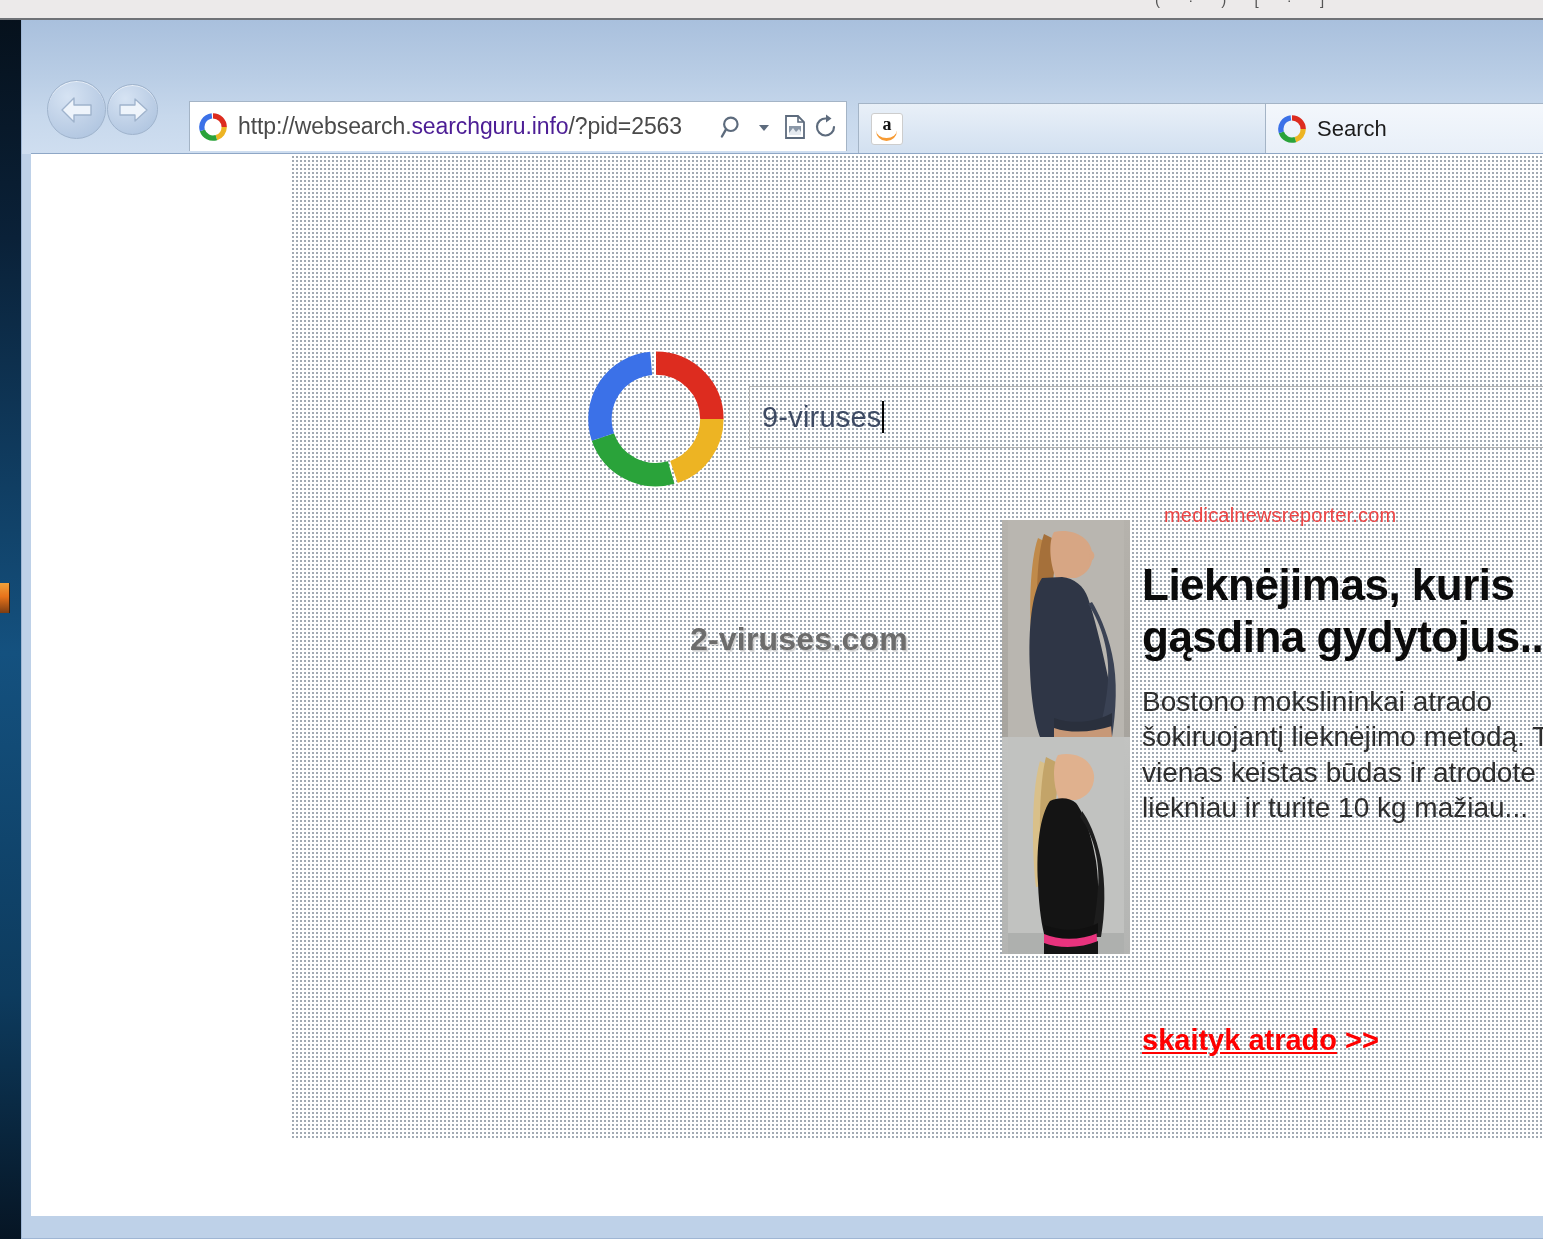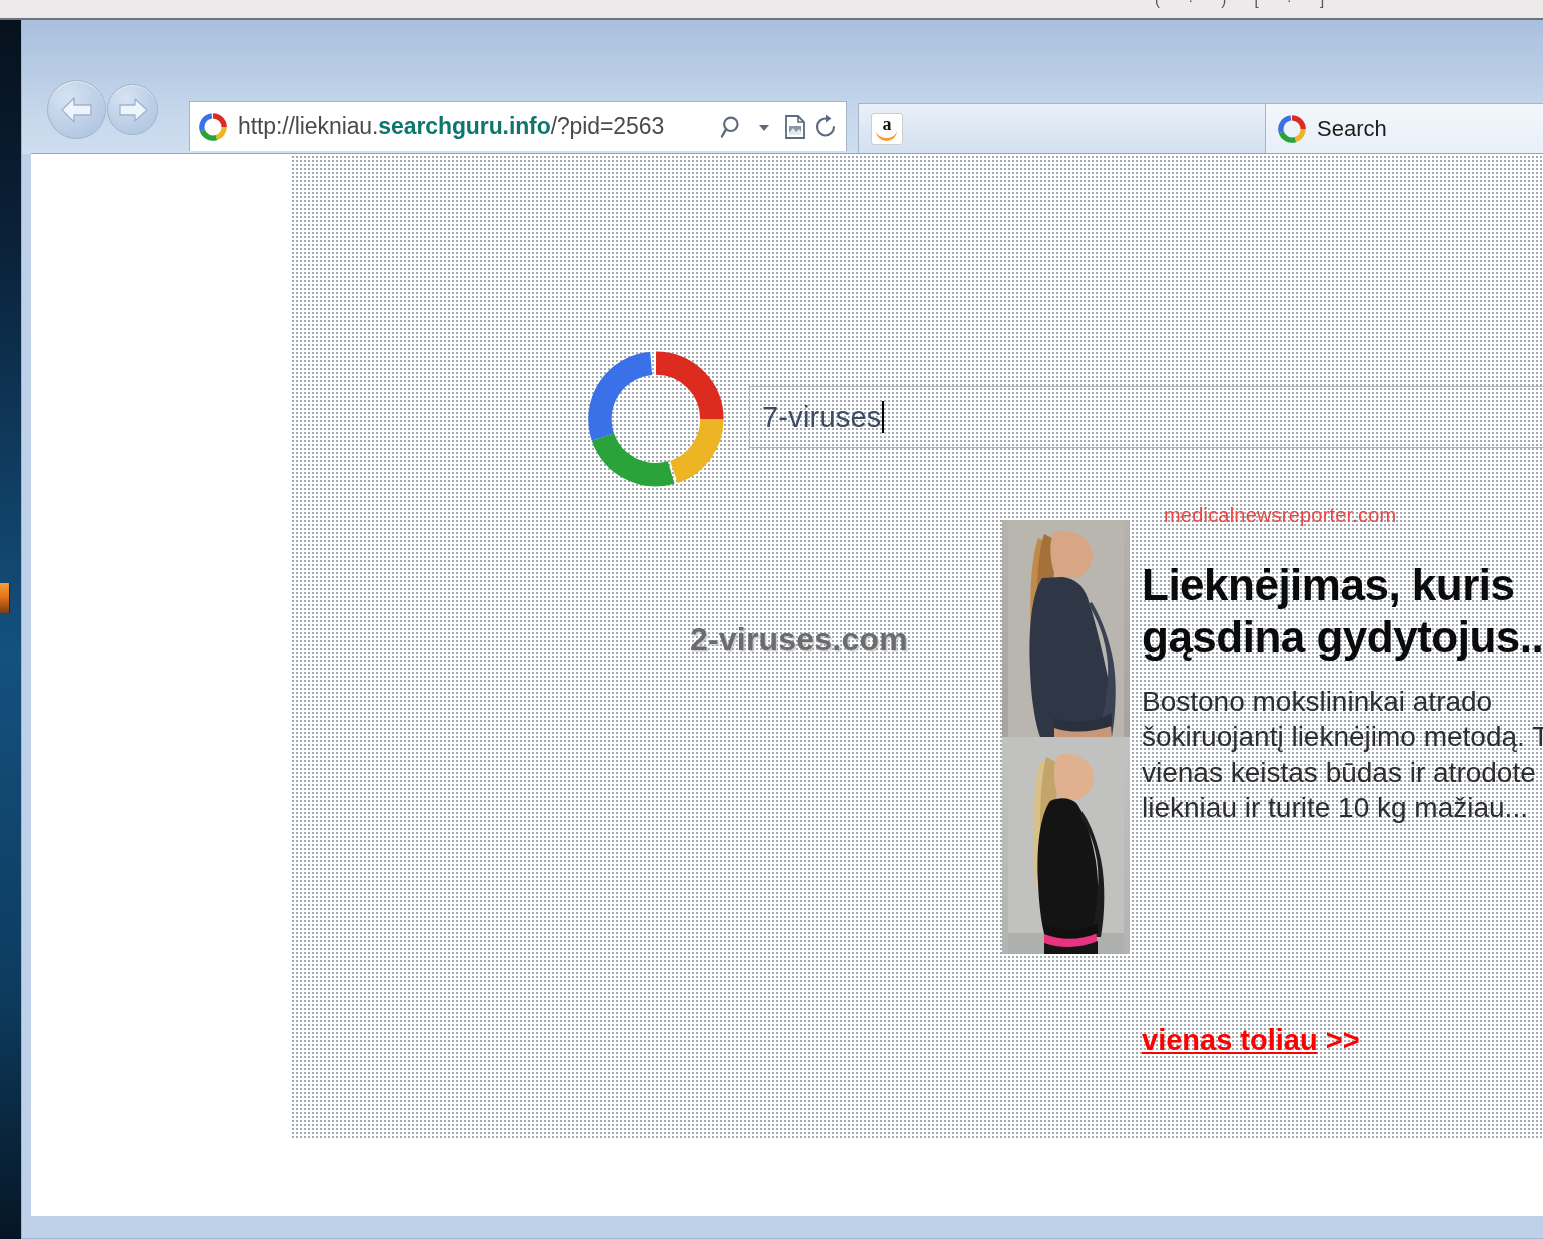--- a/index.html
+++ b/index.html
@@ -107,21 +107,21 @@
   }
   .url-text {
     flex: 1 1 auto;
     font-size: 23px;
     color: #4a4a4a;
     white-space: nowrap;
     overflow: hidden;
     margin-left: 11px;
     letter-spacing: -.1px;
   }
-  .url-text b { color: #0f766e; font-weight: bold; }
+  .url-text b { color: #4c1d95; font-weight: normal; }
   .addr-icons { display: flex; align-items: center; gap: 3px; flex: 0 0 auto; }
   .addr-icons .ic { width: 28px; height: 34px; display:flex; align-items:center; justify-content:center; }
 
   
   .ring { display: block; }
 
   
   .tabstrip {
     position: absolute;
     left: 836px; top: 81px;
@@ -337,21 +337,21 @@
       <span>
         <svg class="ring" width="28" height="28" viewBox="0 0 100 100">
           <g fill="none" stroke-width="19">
             <path d="M50 10 A40 40 0 0 1 90 50" stroke="#dd2c1f"></path>
             <path d="M90 50 A40 40 0 0 1 62 88" stroke="#edb423"></path>
             <path d="M62 88 A40 40 0 0 1 12 62" stroke="#2aa33a"></path>
             <path d="M12 62 A40 40 0 0 1 46 10.3" stroke="#3b71e8"></path>
           </g>
         </svg>
       </span>
-      <span class="url-text"><span>http://liekniau.</span><b>searchguru.info</b><span>/?pid=2563</span></span>
+      <span class="url-text"><span>http://websearch.</span><b>searchguru.info</b><span>/?pid=2563</span></span>
       <span class="addr-icons">
         <span class="ic">
           <svg width="26" height="26" viewBox="0 0 24 24">
             <circle cx="10" cy="9.5" r="6.2" fill="none" stroke="#5d6b7d" stroke-width="2"></circle>
             <line x1="5.4" y1="14.4" x2="1.8" y2="20.8" stroke="#5d6b7d" stroke-width="2.2" stroke-linecap="round"></line>
           </svg>
         </span>
         <span class="ic">
           <svg width="18" height="18" viewBox="0 0 18 18">
             <path d="M4 7 L14 7 L9 13 Z" fill="#5d6b7d"></path>
@@ -405,21 +405,21 @@
           <g fill="none" stroke-width="17">
             <path d="M50 9.5 A40.5 40.5 0 0 1 90.5 50" stroke="#dd2c1f"></path>
             <path d="M90.5 50 A40.5 40.5 0 0 1 63 88.4" stroke="#edb423"></path>
             <path d="M61 88.8 A40.5 40.5 0 0 1 11.5 63" stroke="#2aa33a"></path>
             <path d="M11.5 63 A40.5 40.5 0 0 1 46.5 9.7" stroke="#3b71e8"></path>
           </g>
         </svg>
       </div>
 
       <div class="search-field">
-        <span class="search-value">7-viruses</span>
+        <span class="search-value">9-viruses</span>
         <span class="caret"></span>
       </div>
 
       <div class="watermark">2-viruses.com</div>
 
       <div class="ad">
         <div class="ad-source">medicalnewsreporter.com</div>
 
         <div class="ad-photo">
           <div class="half top">
@@ -458,20 +458,20 @@
 
               <path d="M42 190 C58 196 80 195 94 188 L96 217 L42 217 Z" fill="#e8337e"></path>
               <path d="M42 188 C60 195 82 194 96 186 L96 196 C80 203 58 204 42 197 Z" fill="#101010"></path>
               <path d="M42 206 C58 212 80 211 96 204 L96 217 L42 217 Z" fill="#151515"></path>
             </svg>
           </div>
         </div>
 
         <div class="ad-title">Lieknėjimas, kuris gąsdina gydytojus...</div>
         <div class="ad-body">Bostono mokslininkai atrado šokiruojantį lieknėjimo metodą. Tai vienas keistas būdas ir atrodote liekniau ir turite 10 kg mažiau...</div>
-        <div class="ad-cta"><span class="u">vienas toliau</span><span> &gt;&gt;</span></div>
+        <div class="ad-cta"><span class="u">skaityk atrado</span><span> &gt;&gt;</span></div>
       </div>
 
     </div>
 
     <div class="window-bottom"></div>
   </div>
 </div>
 
 </body></html>

